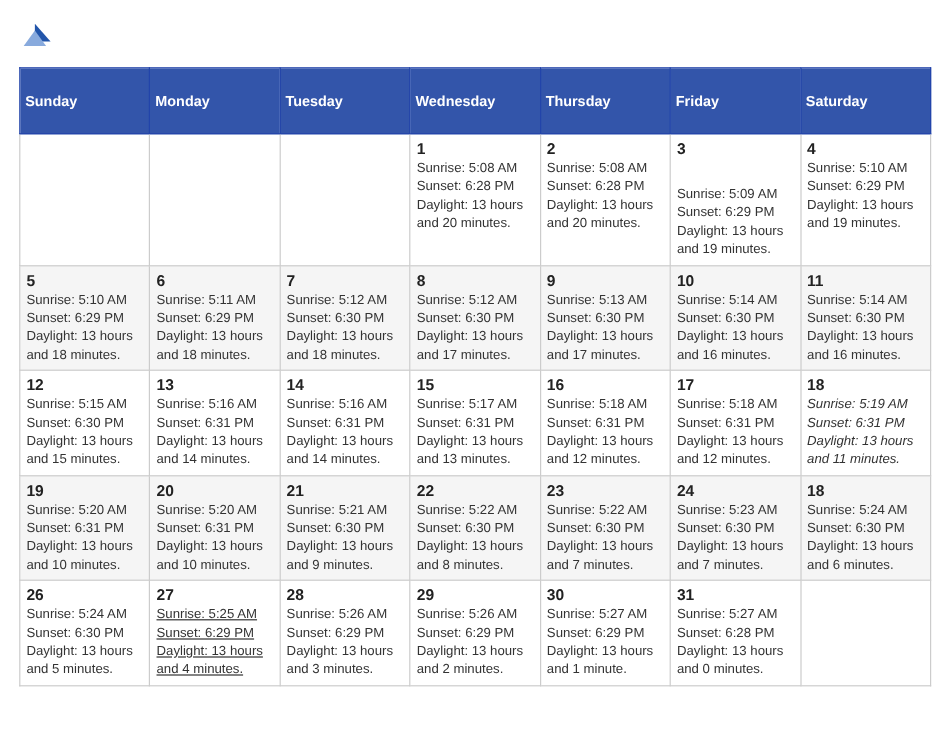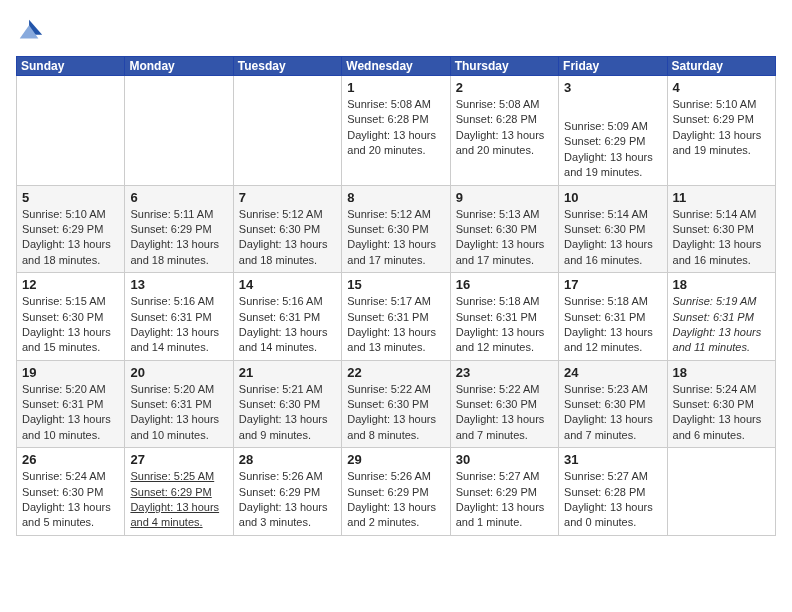--- a/index.html
+++ b/index.html
@@ -48,21 +48,21 @@
     .calendar {
       width: 100%;
       border-collapse: collapse;
       border: 1px solid #ccc;
     }
     .calendar th {
       background: #3355aa;
       color: #fff;
       font-size: 12px;
       font-weight: bold;
-      padding: 2px 4px;
+      padding: 20px 4px;
       text-align: left;
       border: 1px solid #2244aa;
     }
     .calendar td {
       border: 1px solid #ccc;
       vertical-align: top;
       padding: 4px 5px;
       width: calc(100% / 7);
       min-height: 80px;
       background: #fff;

